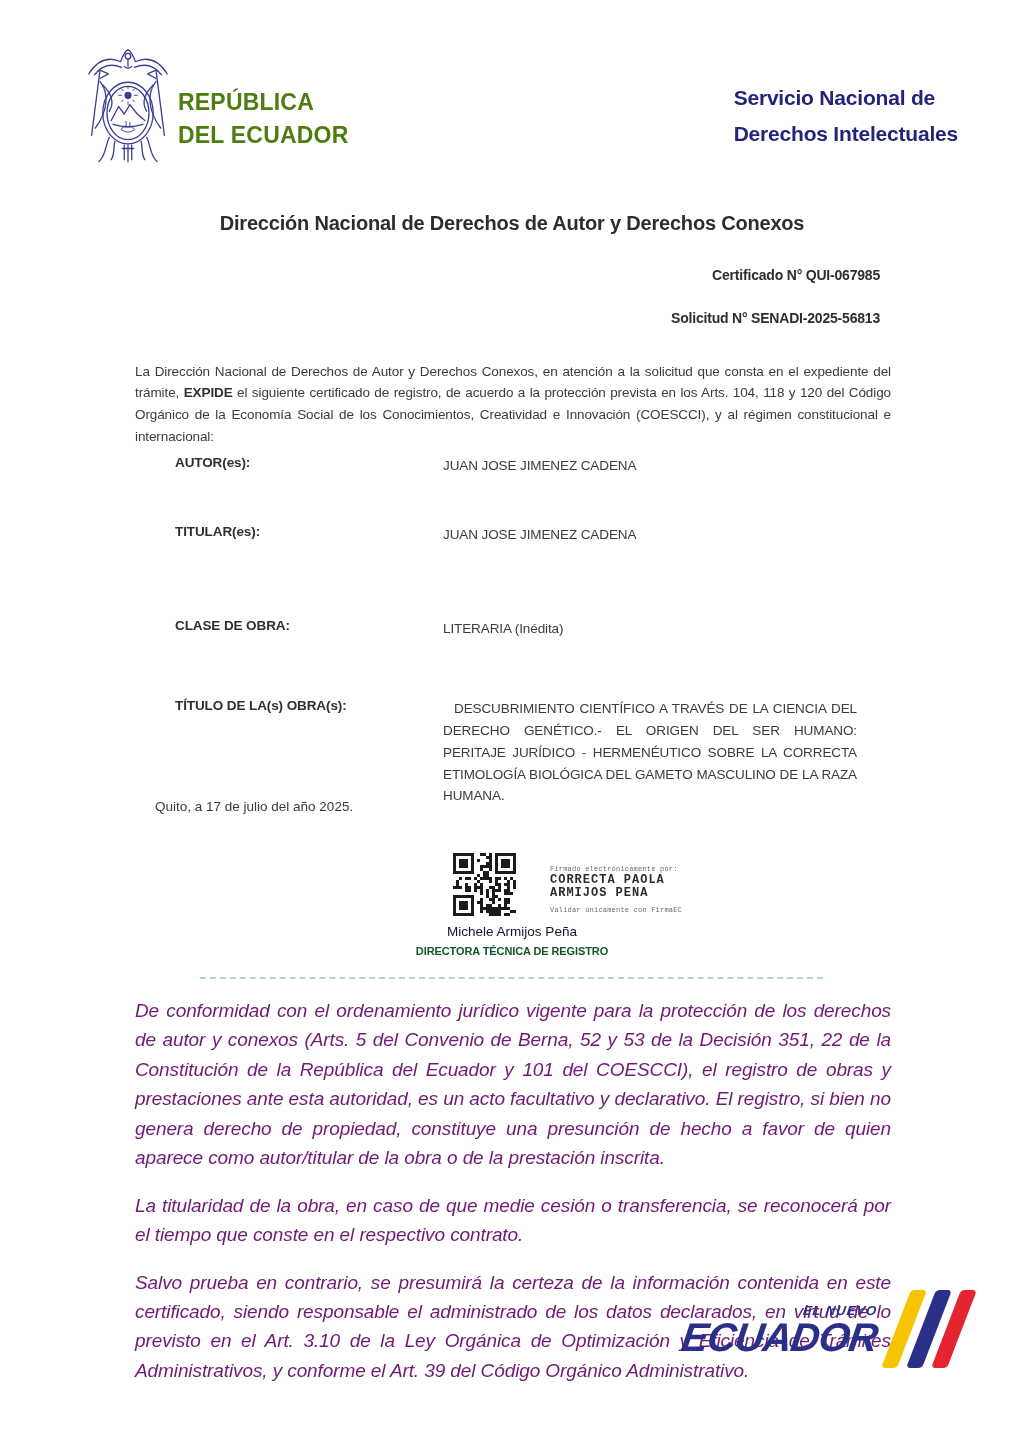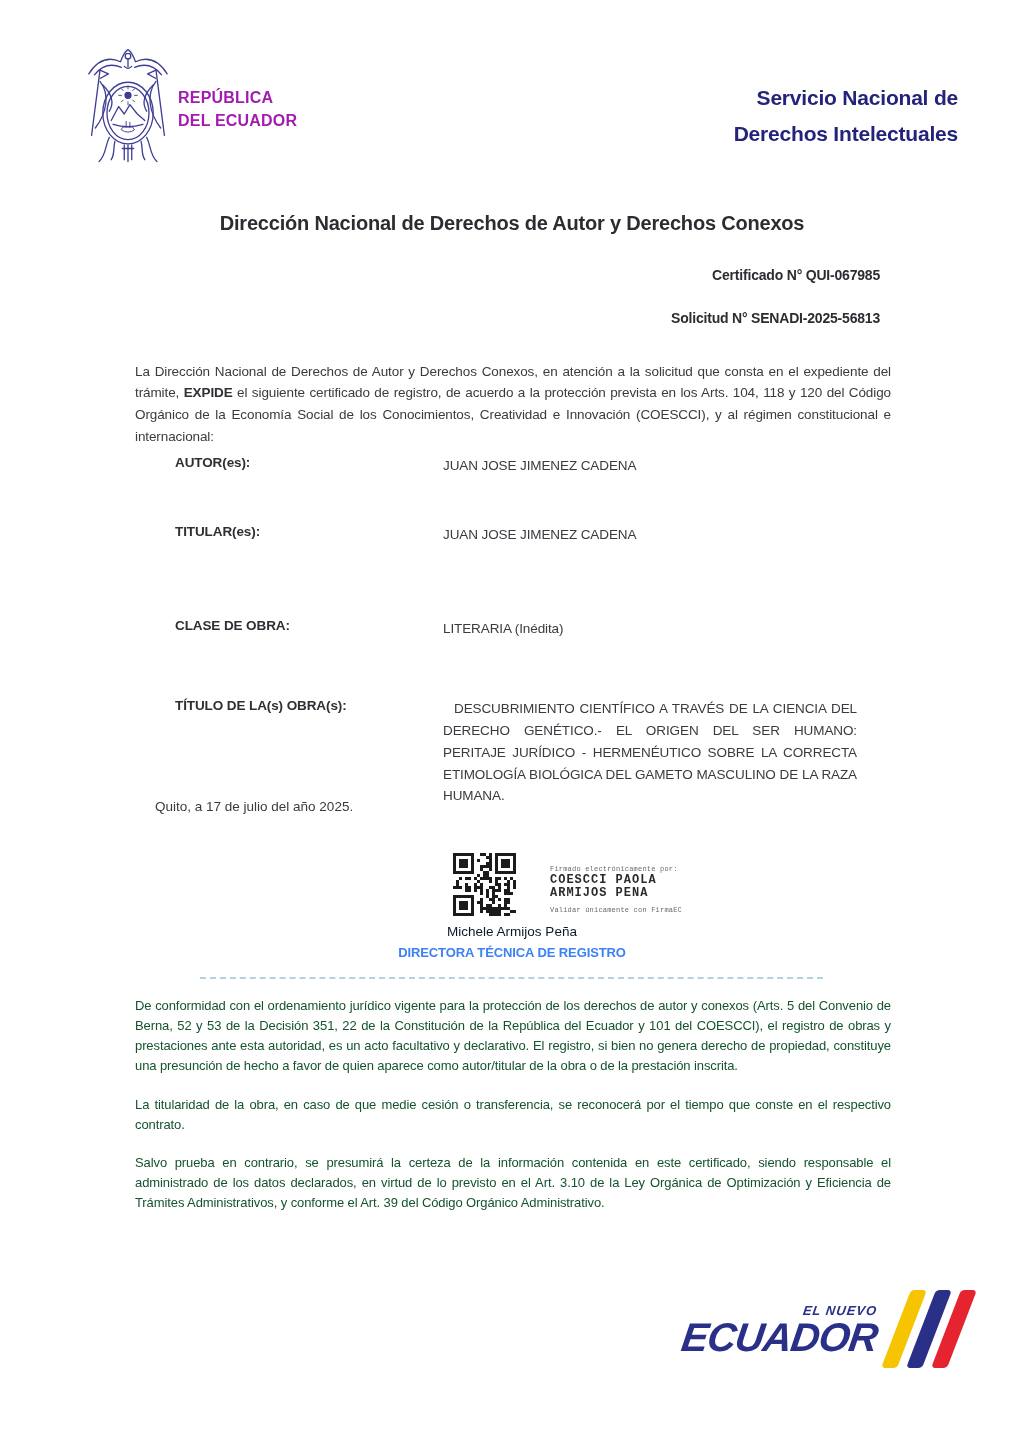--- a/index.html
+++ b/index.html
@@ -3,25 +3,25 @@
 <meta charset="utf-8">
 <style>
   html,body{margin:0;padding:0;background:#ffffff;}
   .page{
     position:relative;width:1024px;height:1445px;background:#ffffff;overflow:hidden;
     font-family:"Liberation Sans",sans-serif;color:#35353b;
   }
   
   .coat{position:absolute;left:72px;top:44px;width:112px;height:124px;}
   .republic{
-    position:absolute;left:178px;top:86px;font-size:16px;font-weight:bold;
-    color:#a21caf;line-height:1.45;letter-spacing:.2px;
+    position:absolute;left:178px;top:86px;font-size:23px;font-weight:bold;
+    color:#4d7c0f;line-height:1.45;letter-spacing:.2px;
   }
   .service{
-    position:absolute;right:66px;top:80px;text-align:right;font-size:21px;
+    position:absolute;right:66px;top:80px;text-align:left;font-size:21px;
     font-weight:bold;color:#23237b;line-height:1.7;letter-spacing:-.2px;
   }
   
   .doc-title{
     position:absolute;left:0;top:212px;width:100%;text-align:center;
     font-size:20px;font-weight:bold;color:#2c2c32;letter-spacing:-.2px;
   }
   .cert-num,.sol-num{
     position:absolute;right:144px;text-align:right;font-size:14px;
     font-weight:bold;color:#2c2c32;letter-spacing:-.2px;
@@ -44,26 +44,26 @@
   .date-line{position:absolute;left:135px;top:799px;font-size:13.5px;color:#3a3a40;margin-left:20px;}
   
   .qr{position:absolute;left:453px;top:853px;width:63px;height:63px;}
   .qr svg{width:100%;height:100%;}
   .stamp{position:absolute;left:518px;top:866px;font-family:"Liberation Mono",monospace;line-height:1.12;white-space:nowrap;margin-left:32px;}
   .stamp .tiny{font-size:7px;color:#6a6a6a;letter-spacing:.2px;}
   .stamp .nm{font-size:12px;font-weight:bold;color:#2b2b2b;letter-spacing:1px;}
   .stamp .gap{height:6px;}
   .sig-ident{position:absolute;left:0;top:922px;width:100%;text-align:center;line-height:1.55;}
   .sig-name{font-size:13.5px;color:#0f172a;}
-  .sig-role{font-size:13px;font-weight:bold;color:#3b82f6;letter-spacing:-.1px;}
+  .sig-role{font-size:11px;font-weight:bold;color:#14532d;letter-spacing:-.1px;}
   
   .divider{position:absolute;left:200px;top:977px;width:623px;border-top:2px dashed #b4d0e1;}
   
-  .legal{position:absolute;left:135px;top:996px;width:756px;font-size:13px;
-    line-height:1.55;text-align:justify;color:#14532d;letter-spacing:-.1px;}
+  .legal{position:absolute;left:135px;top:996px;width:756px;font-size:19px;
+    line-height:1.55;text-align:justify;color:#701a75;letter-spacing:-.1px;font-style:italic;}
   .legal p{margin:0 0 18px 0;}
   
   .footer-logo{position:absolute;right:62px;top:1290px;display:flex;align-items:center;}
   .fl-text{text-align:right;font-style:italic;color:#2a3087;margin-right:10px;}
   .fl-top{font-size:13px;font-weight:bold;letter-spacing:1px;transform:skewX(-8deg);}
   .fl-main{font-size:40px;font-weight:bold;letter-spacing:-1px;line-height:.95;transform:skewX(-8deg);}
   .stripes{display:flex;height:78px;align-items:stretch;}
   .stripe{width:16px;margin-left:9px;transform:skewX(-21deg);border-radius:4px;}
 </style>
 </head>
@@ -141,21 +141,21 @@
 
   <div class="date-line">Quito, a 17 de julio del año 2025.</div>
 
   <div class="qr">
     <svg id="qr" viewBox="0 0 21 21" shape-rendering="crispEdges">
         <path d="M0 0h1v1h-1zM1 0h1v1h-1zM2 0h1v1h-1zM3 0h1v1h-1zM4 0h1v1h-1zM5 0h1v1h-1zM6 0h1v1h-1zM9 0h1v1h-1zM10 0h1v1h-1zM12 0h1v1h-1zM14 0h1v1h-1zM15 0h1v1h-1zM16 0h1v1h-1zM17 0h1v1h-1zM18 0h1v1h-1zM19 0h1v1h-1zM20 0h1v1h-1zM0 1h1v1h-1zM6 1h1v1h-1zM11 1h1v1h-1zM12 1h1v1h-1zM14 1h1v1h-1zM20 1h1v1h-1zM0 2h1v1h-1zM2 2h1v1h-1zM3 2h1v1h-1zM4 2h1v1h-1zM6 2h1v1h-1zM8 2h1v1h-1zM12 2h1v1h-1zM14 2h1v1h-1zM16 2h1v1h-1zM17 2h1v1h-1zM18 2h1v1h-1zM20 2h1v1h-1zM0 3h1v1h-1zM2 3h1v1h-1zM3 3h1v1h-1zM4 3h1v1h-1zM6 3h1v1h-1zM11 3h1v1h-1zM12 3h1v1h-1zM14 3h1v1h-1zM16 3h1v1h-1zM17 3h1v1h-1zM18 3h1v1h-1zM20 3h1v1h-1zM0 4h1v1h-1zM2 4h1v1h-1zM3 4h1v1h-1zM4 4h1v1h-1zM6 4h1v1h-1zM9 4h1v1h-1zM10 4h1v1h-1zM11 4h1v1h-1zM12 4h1v1h-1zM14 4h1v1h-1zM16 4h1v1h-1zM17 4h1v1h-1zM18 4h1v1h-1zM20 4h1v1h-1zM0 5h1v1h-1zM6 5h1v1h-1zM9 5h1v1h-1zM12 5h1v1h-1zM14 5h1v1h-1zM20 5h1v1h-1zM0 6h1v1h-1zM1 6h1v1h-1zM2 6h1v1h-1zM3 6h1v1h-1zM4 6h1v1h-1zM5 6h1v1h-1zM6 6h1v1h-1zM10 6h1v1h-1zM11 6h1v1h-1zM14 6h1v1h-1zM15 6h1v1h-1zM16 6h1v1h-1zM17 6h1v1h-1zM18 6h1v1h-1zM19 6h1v1h-1zM20 6h1v1h-1zM8 7h1v1h-1zM10 7h1v1h-1zM11 7h1v1h-1zM2 8h1v1h-1zM4 8h1v1h-1zM5 8h1v1h-1zM7 8h1v1h-1zM9 8h1v1h-1zM10 8h1v1h-1zM11 8h1v1h-1zM12 8h1v1h-1zM14 8h1v1h-1zM15 8h1v1h-1zM17 8h1v1h-1zM19 8h1v1h-1zM1 9h1v1h-1zM8 9h1v1h-1zM12 9h1v1h-1zM14 9h1v1h-1zM18 9h1v1h-1zM20 9h1v1h-1zM1 10h1v1h-1zM4 10h1v1h-1zM7 10h1v1h-1zM9 10h1v1h-1zM14 10h1v1h-1zM15 10h1v1h-1zM17 10h1v1h-1zM18 10h1v1h-1zM20 10h1v1h-1zM0 11h1v1h-1zM1 11h1v1h-1zM2 11h1v1h-1zM4 11h1v1h-1zM5 11h1v1h-1zM7 11h1v1h-1zM8 11h1v1h-1zM9 11h1v1h-1zM12 11h1v1h-1zM13 11h1v1h-1zM15 11h1v1h-1zM18 11h1v1h-1zM20 11h1v1h-1zM4 12h1v1h-1zM5 12h1v1h-1zM7 12h1v1h-1zM9 12h1v1h-1zM11 12h1v1h-1zM13 12h1v1h-1zM14 12h1v1h-1zM15 12h1v1h-1zM17 12h1v1h-1zM18 12h1v1h-1zM9 13h1v1h-1zM11 13h1v1h-1zM13 13h1v1h-1zM17 13h1v1h-1zM18 13h1v1h-1zM19 13h1v1h-1zM0 14h1v1h-1zM1 14h1v1h-1zM2 14h1v1h-1zM3 14h1v1h-1zM4 14h1v1h-1zM5 14h1v1h-1zM6 14h1v1h-1zM11 14h1v1h-1zM13 14h1v1h-1zM14 14h1v1h-1zM0 15h1v1h-1zM6 15h1v1h-1zM9 15h1v1h-1zM12 15h1v1h-1zM13 15h1v1h-1zM15 15h1v1h-1zM17 15h1v1h-1zM18 15h1v1h-1zM0 16h1v1h-1zM2 16h1v1h-1zM3 16h1v1h-1zM4 16h1v1h-1zM6 16h1v1h-1zM8 16h1v1h-1zM9 16h1v1h-1zM13 16h1v1h-1zM17 16h1v1h-1zM18 16h1v1h-1zM0 17h1v1h-1zM2 17h1v1h-1zM3 17h1v1h-1zM4 17h1v1h-1zM6 17h1v1h-1zM9 17h1v1h-1zM11 17h1v1h-1zM12 17h1v1h-1zM15 17h1v1h-1zM17 17h1v1h-1zM0 18h1v1h-1zM2 18h1v1h-1zM3 18h1v1h-1zM4 18h1v1h-1zM6 18h1v1h-1zM9 18h1v1h-1zM10 18h1v1h-1zM11 18h1v1h-1zM12 18h1v1h-1zM13 18h1v1h-1zM14 18h1v1h-1zM15 18h1v1h-1zM16 18h1v1h-1zM17 18h1v1h-1zM18 18h1v1h-1zM0 19h1v1h-1zM6 19h1v1h-1zM9 19h1v1h-1zM11 19h1v1h-1zM12 19h1v1h-1zM13 19h1v1h-1zM14 19h1v1h-1zM15 19h1v1h-1zM19 19h1v1h-1zM20 19h1v1h-1zM0 20h1v1h-1zM1 20h1v1h-1zM2 20h1v1h-1zM3 20h1v1h-1zM4 20h1v1h-1zM5 20h1v1h-1zM6 20h1v1h-1zM12 20h1v1h-1zM13 20h1v1h-1zM14 20h1v1h-1zM15 20h1v1h-1zM17 20h1v1h-1zM18 20h1v1h-1z" fill="#1b1b1b"></path>
       </svg>
   </div>
   <div class="stamp">
     <div class="tiny">Firmado electrónicamente por:</div>
-    <div class="nm">COESCCI PAOLA</div>
+    <div class="nm">CORRECTA PAOLA</div>
     <div class="nm">ARMIJOS PENA</div>
     <div class="gap"></div>
     <div class="tiny">Validar únicamente con FirmaEC</div>
   </div>
   <div class="sig-ident">
     <div class="sig-name">Michele Armijos Peña</div>
     <div class="sig-role">DIRECTORA TÉCNICA DE REGISTRO</div>
   </div>
 
   <div class="divider"></div>

